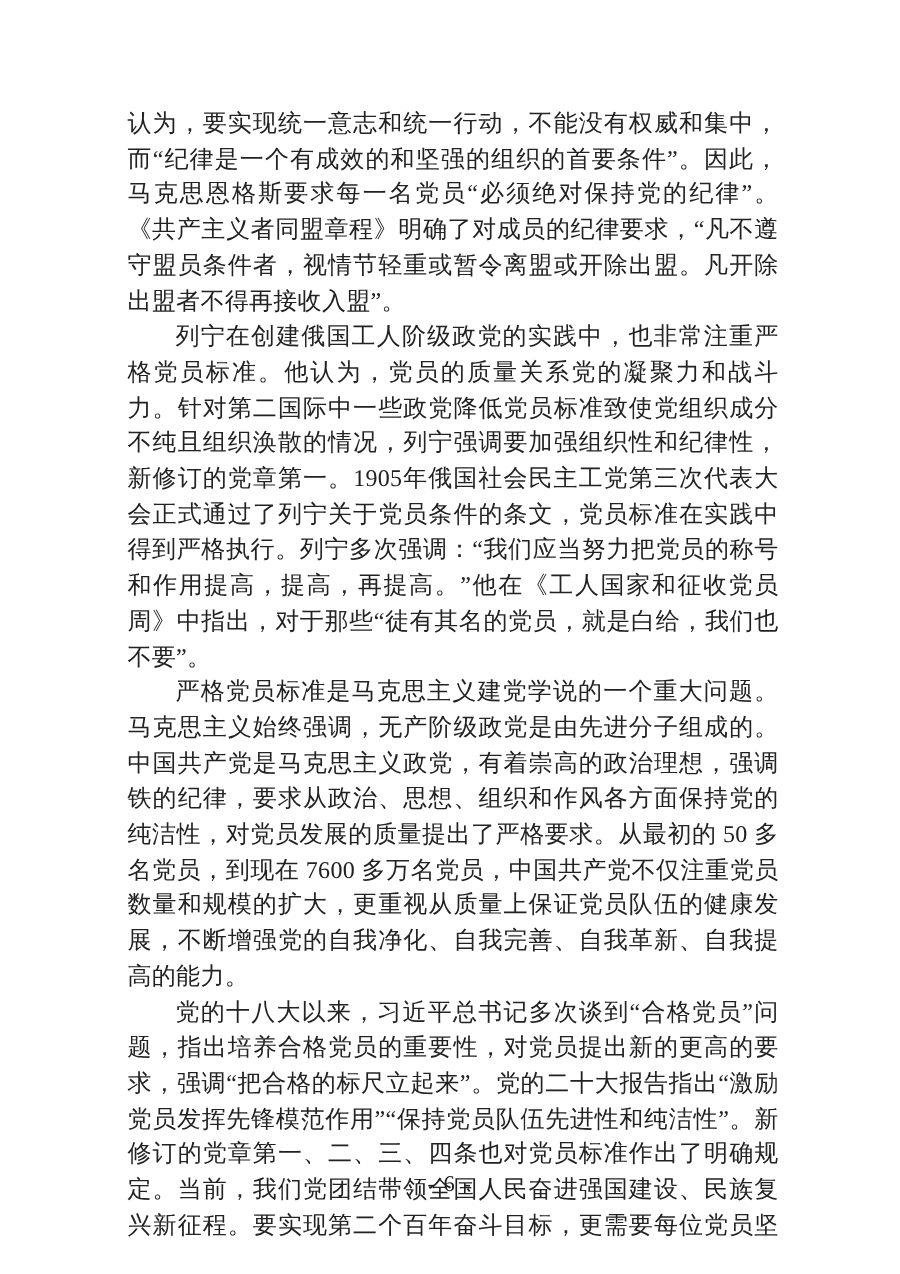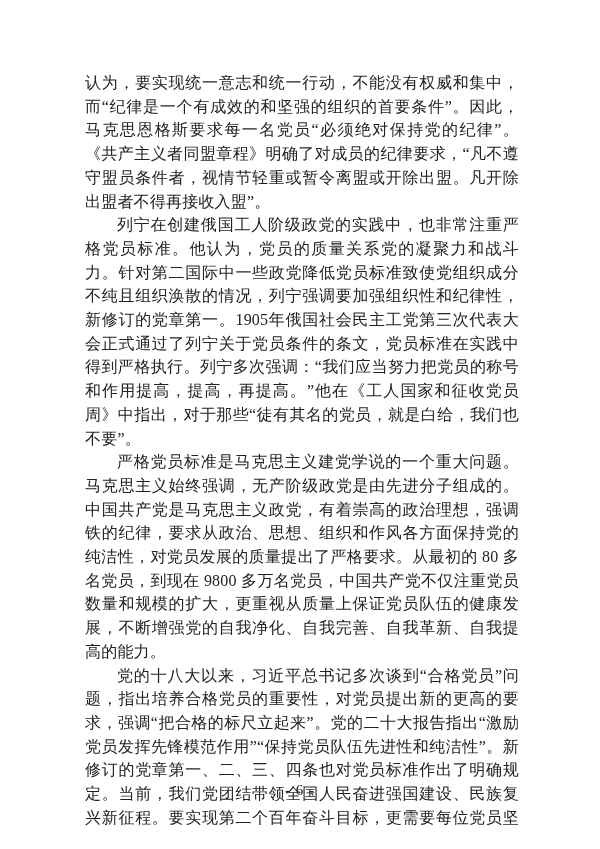--- a/index.html
+++ b/index.html
@@ -44,17 +44,17 @@
     letter-spacing: 1px;
   }
 </style>
 </head>
 <body>
 
 <div class="page">
   <div class="content">
     <p class="para">认为，要实现统一意志和统一行动，不能没有权威和集中，而“纪律是一个有成效的和坚强的组织的首要条件”。因此，马克思恩格斯要求每一名党员“必须绝对保持党的纪律”。《共产主义者同盟章程》明确了对成员的纪律要求，“凡不遵守盟员条件者，视情节轻重或暂令离盟或开除出盟。凡开除出盟者不得再接收入盟”。</p>
     <p class="para indent">列宁在创建俄国工人阶级政党的实践中，也非常注重严格党员标准。他认为，党员的质量关系党的凝聚力和战斗力。针对第二国际中一些政党降低党员标准致使党组织成分不纯且组织涣散的情况，列宁强调要加强组织性和纪律性，新修订的党章第一。1905年俄国社会民主工党第三次代表大会正式通过了列宁关于党员条件的条文，党员标准在实践中得到严格执行。列宁多次强调：“我们应当努力把党员的称号和作用提高，提高，再提高。”他在《工人国家和征收党员周》中指出，对于那些“徒有其名的党员，就是白给，我们也不要”。</p>
-    <p class="para indent">严格党员标准是马克思主义建党学说的一个重大问题。马克思主义始终强调，无产阶级政党是由先进分子组成的。中国共产党是马克思主义政党，有着崇高的政治理想，强调铁的纪律，要求从政治、思想、组织和作风各方面保持党的纯洁性，对党员发展的质量提出了严格要求。从最初的 80 多名党员，到现在 9800 多万名党员，中国共产党不仅注重党员数量和规模的扩大，更重视从质量上保证党员队伍的健康发展，不断增强党的自我净化、自我完善、自我革新、自我提高的能力。</p>
+    <p class="para indent">严格党员标准是马克思主义建党学说的一个重大问题。马克思主义始终强调，无产阶级政党是由先进分子组成的。中国共产党是马克思主义政党，有着崇高的政治理想，强调铁的纪律，要求从政治、思想、组织和作风各方面保持党的纯洁性，对党员发展的质量提出了严格要求。从最初的 50 多名党员，到现在 7600 多万名党员，中国共产党不仅注重党员数量和规模的扩大，更重视从质量上保证党员队伍的健康发展，不断增强党的自我净化、自我完善、自我革新、自我提高的能力。</p>
     <p class="para indent">党的十八大以来，习近平总书记多次谈到“合格党员”问题，指出培养合格党员的重要性，对党员提出新的更高的要求，强调“把合格的标尺立起来”。党的二十大报告指出“激励党员发挥先锋模范作用”“保持党员队伍先进性和纯洁性”。新修订的党章第一、二、三、四条也对党员标准作出了明确规定。当前，我们党团结带领全国人民奋进强国建设、民族复兴新征程。要实现第二个百年奋斗目标，更需要每位党员坚定理想信念，勇于担当作为，充分发挥</p>
   </div>
   <div class="footer">- 6 -</div>
 </div>
 
 </body></html>

